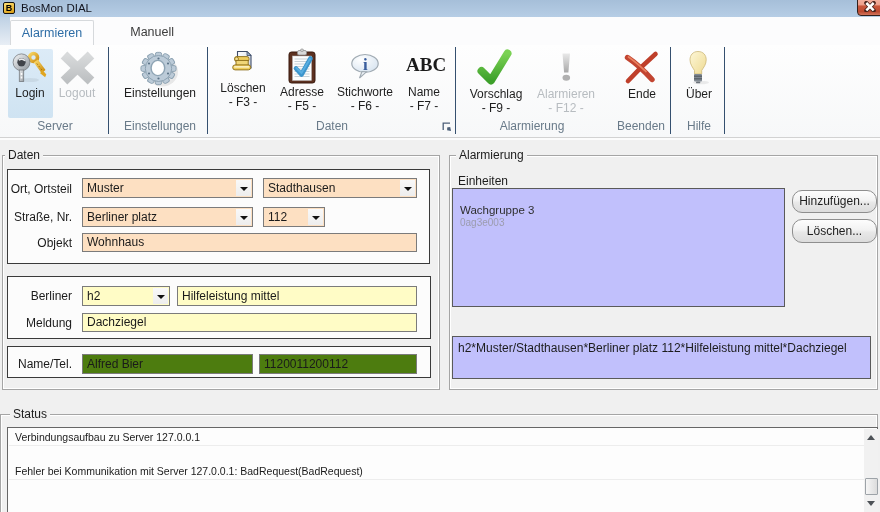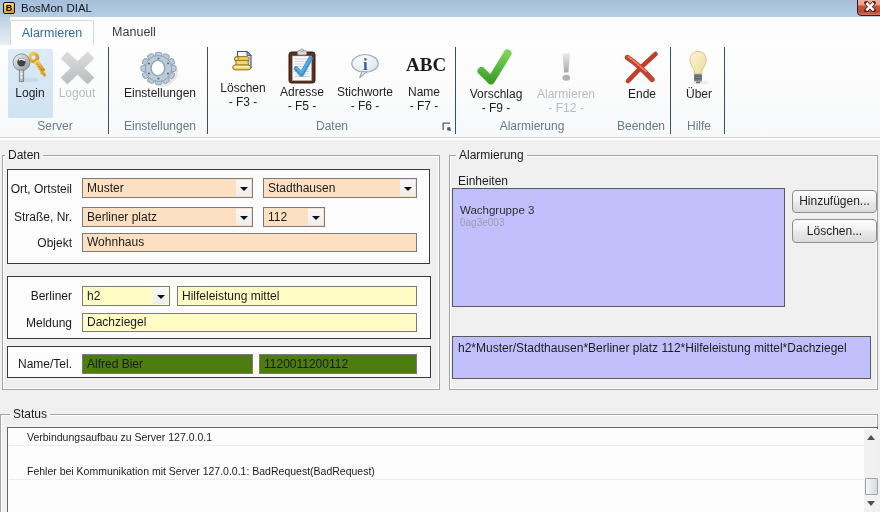--- a/index.html
+++ b/index.html
@@ -7,45 +7,45 @@
 
 #title{left:0;top:0;width:880px;height:17px;background:linear-gradient(180deg,#a6bfd9,#b6cde5)}
 #appicon{left:3px;top:2px;width:12px;height:12px;background:linear-gradient(160deg,#ffe277,#d89b11);border:1px solid #111;border-radius:2px;font-weight:bold;font-size:9px;line-height:10px;text-align:center;color:#000}
 #apptitle{left:21px;top:2px;font-size:11.5px;color:#13151f}
 #closebtn{left:857px;top:-3px;width:26px;height:19px;border:1.5px solid #31201c;border-radius:0 0 0 4px;background:linear-gradient(180deg,#f6b5a5 0%,#eda08c 40%,#ca573c 47%,#bd4a31 80%,#d3765d 100%)}
 #closebtn svg{position:absolute;left:6px;top:3px}
 
 #tabrow{left:0;top:17px;width:880px;height:28px;background:#fcfcfd}
 #tabstrip-l{left:0;top:17px;width:10px;height:28px;background:linear-gradient(180deg,#bed1e4,#e8eef5)}
 #tab1{left:10px;top:20px;width:84px;height:25px;background:#fdfdfe;border:1px solid #d6d9dc;border-bottom:none;border-radius:2px 2px 0 0;color:#2e6fa5;text-align:center;line-height:24px;font-size:12.5px;color:#2e6da6}
-#tab2{left:94px;top:20px;width:80px;height:25px;color:#3c3c3c;text-align:center;line-height:24px;font-size:12.5px}
+#tab2{left:94px;top:20px;width:80px;height:25px;color:#3c3c3c;text-align:right;line-height:24px;font-size:12.5px}
 
 #ribbon{left:0;top:45px;width:880px;height:92px;background:linear-gradient(180deg,#fefefe,#f7f8f9)}
 #ribbon-border{left:0;top:137px;width:880px;height:1px;background:#d2d2d2}#ribbon-border2{left:0;top:138px;width:880px;height:2px;background:#fcfcfc}
 .vsep{position:absolute;top:47px;width:1px;height:87px;background:#35506f}
 .glabel{position:absolute;top:119px;height:13px;font-size:12px;color:#697a89;text-align:center;transform:translateX(-50%)}
 .btxt{position:absolute;font-size:12px;color:#1e1e1e;text-align:center;transform:translateX(-50%);white-space:nowrap}
 .btxt.dis{color:#b7bcc0}
 #loginbg{left:8px;top:49px;width:45px;height:69px;background:linear-gradient(180deg,#dcebf7,#cfe3f2);border-radius:2px}
 
 .gb{position:absolute;border:1px solid #a5a5a5;box-shadow:inset 1px 1px 0 #fff,inset -1px -1px 0 #fff}
 .gb>span{position:absolute;top:-7px;left:6px;background:#f0f0f0;padding:0 3px;font-size:12px;color:#1c1c1c;line-height:13px}
 .panel{position:absolute;border:1px solid #3a3a3a;background:#fcfcfc}
 .lbl{position:absolute;text-align:right;font-size:12px;color:#1c1c1c;width:72px}
 .field{position:absolute;border:1px solid #7b7b7b;font-size:12px;color:#1a1a1a;padding-left:4px;white-space:nowrap;overflow:hidden}
 .orange{background:#fde0c2}
 .yellow{background:#fffcc6}
 .green{background:#4d7c0f}
 .purple{background:#c1c0fc}
 .combo .ar{position:absolute;top:1px;right:1px;bottom:1px;width:15px;background:linear-gradient(180deg,#f9f9f9,#ededed)}
 .combo .ar i{position:absolute;left:3.5px;top:7px;width:0;height:0;border-left:4px solid transparent;border-right:4px solid transparent;border-top:4.5px solid #111}
-.winbtn{position:absolute;border:1px solid #8e8e8e;background:linear-gradient(180deg,#fdfdfd,#f2f2f2 45%,#e8e8e8 55%,#dcdcdc);text-align:center;font-size:12px;color:#1e1e1e;border-radius:4px}
+.winbtn{position:absolute;border:1px solid #8e8e8e;background:linear-gradient(180deg,#fdfdfd,#f2f2f2 45%,#e8e8e8 55%,#dcdcdc);text-align:center;font-size:12px;color:#1e1e1e;border-radius:10px}
 
 #statuslist{left:7px;top:427px;width:871px;height:88px;background:#fdfdfd;border:1px solid #666}
-.srow{position:absolute;left:1px;width:855px;height:17px;border-bottom:1px solid #ededed;font-size:10.5px;line-height:17px;padding-left:18px;color:#1b1b1b}
+.srow{position:absolute;left:1px;width:855px;height:17px;border-bottom:1px solid #ededed;font-size:10.5px;line-height:17px;padding-left:6px;color:#1b1b1b}
 #sbar{position:absolute;left:856px;top:1px;width:14px;height:86px;background:#f1f1f1}
 .sarr{position:absolute;left:3px;width:0;height:0}
 #sthumb{position:absolute;left:0.5px;top:49px;width:13px;height:17px;border:1px solid #9da3a8;background:linear-gradient(90deg,#f6f6f6,#dcdcdc);border-radius:1px}
 </style></head><body>
 <div class="abs" id="title"></div>
 <div class="abs" id="appicon">B</div>
 <div class="abs" id="apptitle">BosMon DIAL</div>
 <div class="abs" id="closebtn">
     <svg width="12" height="11" viewBox="0 0 12 11">
       <path d="M2.3,2 L9.7,9.4 M9.7,2 L2.3,9.4" stroke="#4a241d" stroke-width="4.2" stroke-linecap="round"></path>

